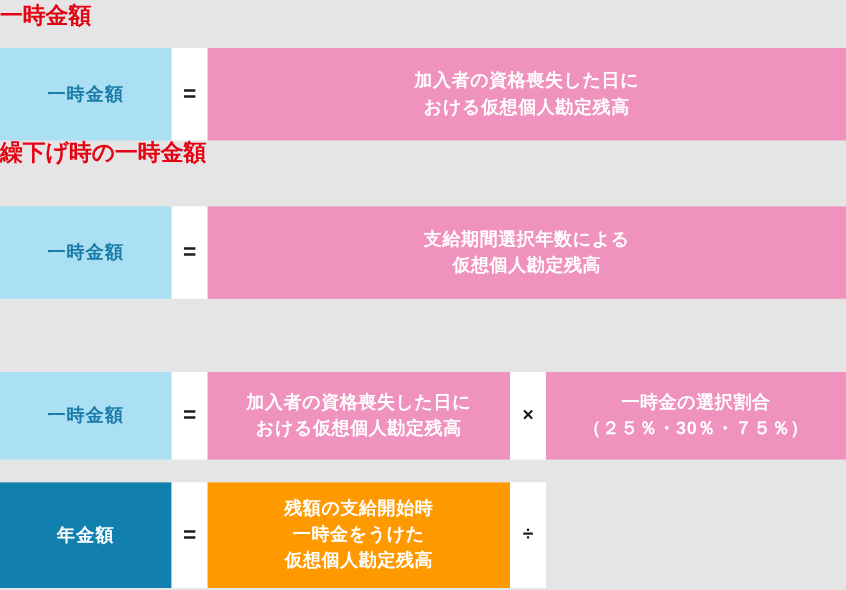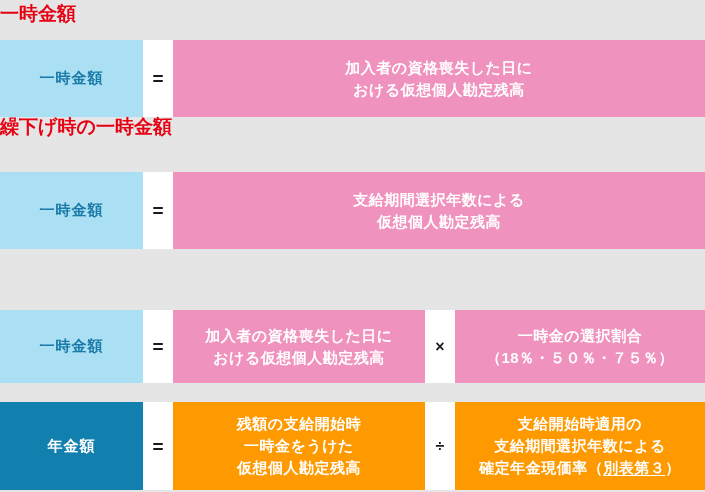--- a/index.html
+++ b/index.html
@@ -142,38 +142,31 @@
     <div class="cell value-box pink half-left">
       <span>
         <span class="stack">加入者の資格喪失した日に</span>
         <span class="stack">おける仮想個人勘定残高</span>
       </span>
     </div>
     <div class="cell op small">×</div>
     <div class="cell value-box pink half-right">
       <span>
         <span class="stack">一時金の選択割合</span>
-        <span class="stack">（18％・５０％・７５％）</span>
+        <span class="stack">（２５％・30％・７５％）</span>
       </span>
     </div>
   </div>
 
   <div class="row row4">
     <div class="cell label-box dark">年金額</div>
     <div class="cell op">=</div>
     <div class="cell value-box orange half-left">
       <span>
         <span class="stack">残額の支給開始時</span>
         <span class="stack">一時金をうけた</span>
         <span class="stack">仮想個人勘定残高</span>
       </span>
     </div>
     <div class="cell op small">÷</div>
-    <div class="cell value-box orange half-right">
-      <span>
-        <span class="stack">支給開始時適用の</span>
-        <span class="stack">支給期間選択年数による</span>
-        <span class="stack nowrap" id="annuity-factor-line">確定年金現価率（<span class="underline">別表第３</span>）</span>
-      </span>
-    </div>
   </div>
 
 </div>
 
 </body></html>

